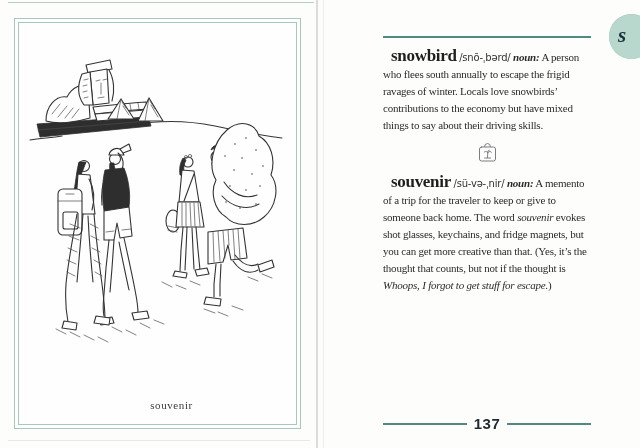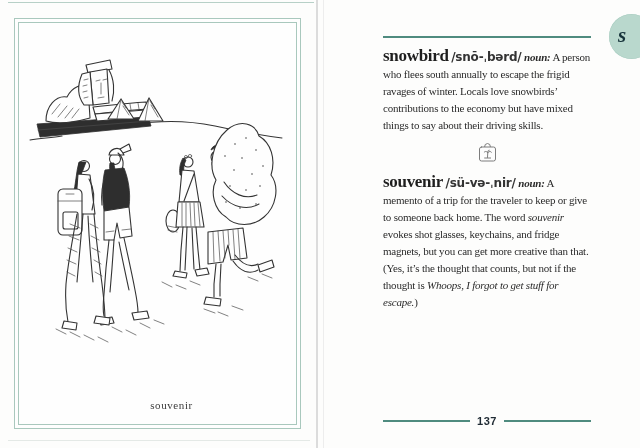--- a/index.html
+++ b/index.html
@@ -40,39 +40,39 @@
     box-shadow:0 0 0 0.5px #aacdc1 inset;
   }
   .badge span{
     font-family:"Liberation Serif", serif;font-style:italic;font-weight:bold;
     font-size:21px;color:#16333a;padding-left:9px;margin-top:-2px;
   }
 
   .entries{position:absolute;left:0;top:47px;width:209px;}
   .entry{font-size:11px;line-height:17px;letter-spacing:-0.22px;text-align:left;}
   .headword{
-    font-weight:bold;font-size:17px;letter-spacing:-0.3px;color:#1e1e1e;
+    font-weight:bold;font-size:17px;letter-spacing:-0.3px;color:#1e1e1e;margin-left:8px;
   }
   .pron{
-    font-family:"DejaVu Sans", sans-serif;font-size:12px;letter-spacing:-0.2px;color:#333;font-weight:bold;
+    font-family:"DejaVu Sans", sans-serif;font-size:10px;letter-spacing:-0.2px;color:#333;
   }
   .pos{font-weight:bold;font-style:italic;}
   .entry i{font-style:italic;}
 
   .icon-row{width:209px;text-align:center;margin:7px 0 9px 0;height:23px;}
   .icon-row svg{display:inline-block;}
 
   .footer{
     position:absolute;left:0;top:415px;width:208px;
     display:flex;align-items:center;gap:7px;
   }
   .footer .rule{flex:1;height:2px;background:#4f8b7f;}
   .page-number{
     font-family:"Liberation Sans", sans-serif;font-weight:bold;
-    font-size:11px;letter-spacing:0.5px;color:#1f2a33;
+    font-size:15px;letter-spacing:0.5px;color:#1f2a33;
   }
 
   
   .ink{stroke:#333;stroke-width:1.1;fill:none;stroke-linecap:round;stroke-linejoin:round;}
   .ink-thin{stroke:#4a4a4a;stroke-width:0.7;fill:none;stroke-linecap:round;}
   .fill-dark{fill:#2e2e2e;stroke:#2e2e2e;stroke-width:0.8;}
   .fill-white{fill:#fefefe;}
 </style>
 </head>
 <body>

